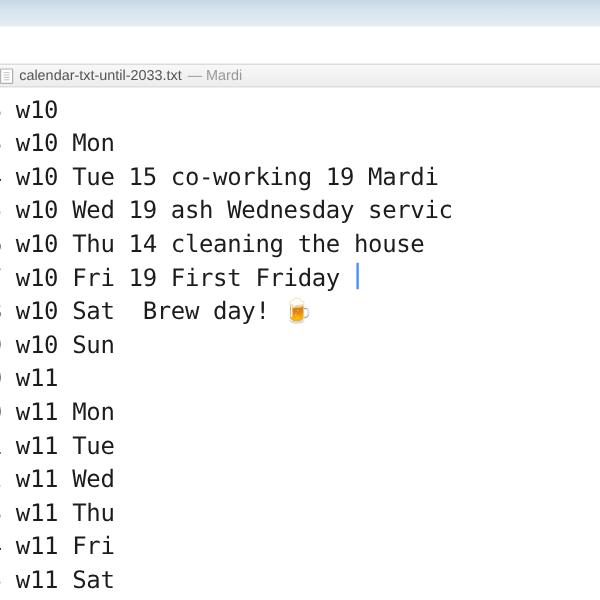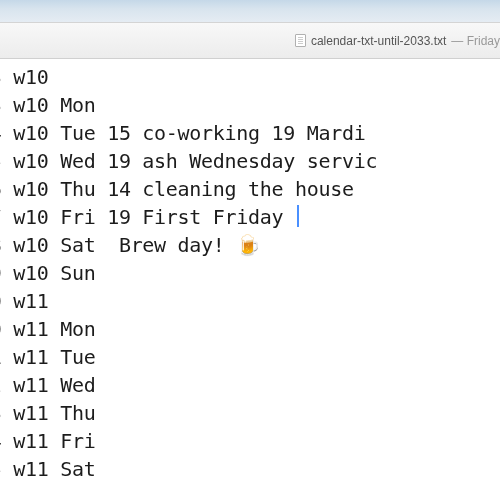--- a/index.html
+++ b/index.html
@@ -8,31 +8,32 @@
       height: 500px;
       overflow: hidden;
       background: #fff;
       font-family: "Menlo", "Monaco", "Consolas", monospace;
     }
     .desktop-bg {
       height: 22px;
       background: linear-gradient(to bottom, #c5d8e8 0%, #d8e4ee 40%, #e5ecf3 100%);
     }
     .titlebar {
-      height: 37px;
+      height: 20px;
       background: linear-gradient(to bottom, #f8f8f8, #ececec);
       border-top: 1px solid #d4d4d4;
       border-bottom: 1px solid #d0d0d0;
       display: flex;
       align-items: center;
-      justify-content: flex-end;
+      justify-content: flex-start;
       font-family: -apple-system, BlinkMacSystemFont, "Helvetica Neue", sans-serif;
       font-size: 12px;
       color: #6a6a6a;
       gap: 5px;
+      margin-top: 31px;
     }
     .titlebar .doc-icon {
       width: 11px;
       height: 13px;
       background: #fff;
       border: 1px solid #b0b0b0;
       border-radius: 1px;
       position: relative;
     }
     .titlebar .doc-icon::before {
@@ -65,16 +66,16 @@
     }
   </style>
 </head>
 <body>
 
 <div class="desktop-bg"></div>
 
 <div class="titlebar">
   <span class="doc-icon"></span>
   <span class="filename">calendar-txt-until-2033.txt</span>
-  <span class="edited">— Friday</span>
+  <span class="edited">— Mardi</span>
 </div>
 
 <div class="editor" id="editor"><div class="line">03 w10</div><div class="line">03 w10 Mon</div><div class="line">04 w10 Tue 15 co-working 19 Mardi </div><div class="line">05 w10 Wed 19 ash Wednesday servic</div><div class="line">06 w10 Thu 14 cleaning the house</div><div class="line">07 w10 Fri 19 First Friday <span class="cursor"></span></div><div class="line">08 w10 Sat  Brew day! 🍺</div><div class="line">09 w10 Sun</div><div class="line">10 w11</div><div class="line">10 w11 Mon</div><div class="line">11 w11 Tue</div><div class="line">12 w11 Wed</div><div class="line">13 w11 Thu</div><div class="line">14 w11 Fri</div><div class="line">15 w11 Sat</div></div>
 
 </body></html>

